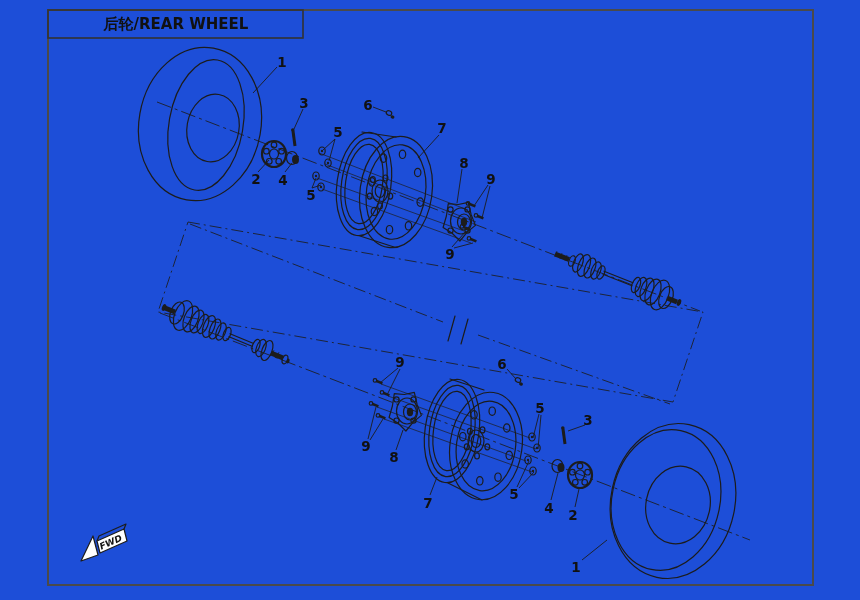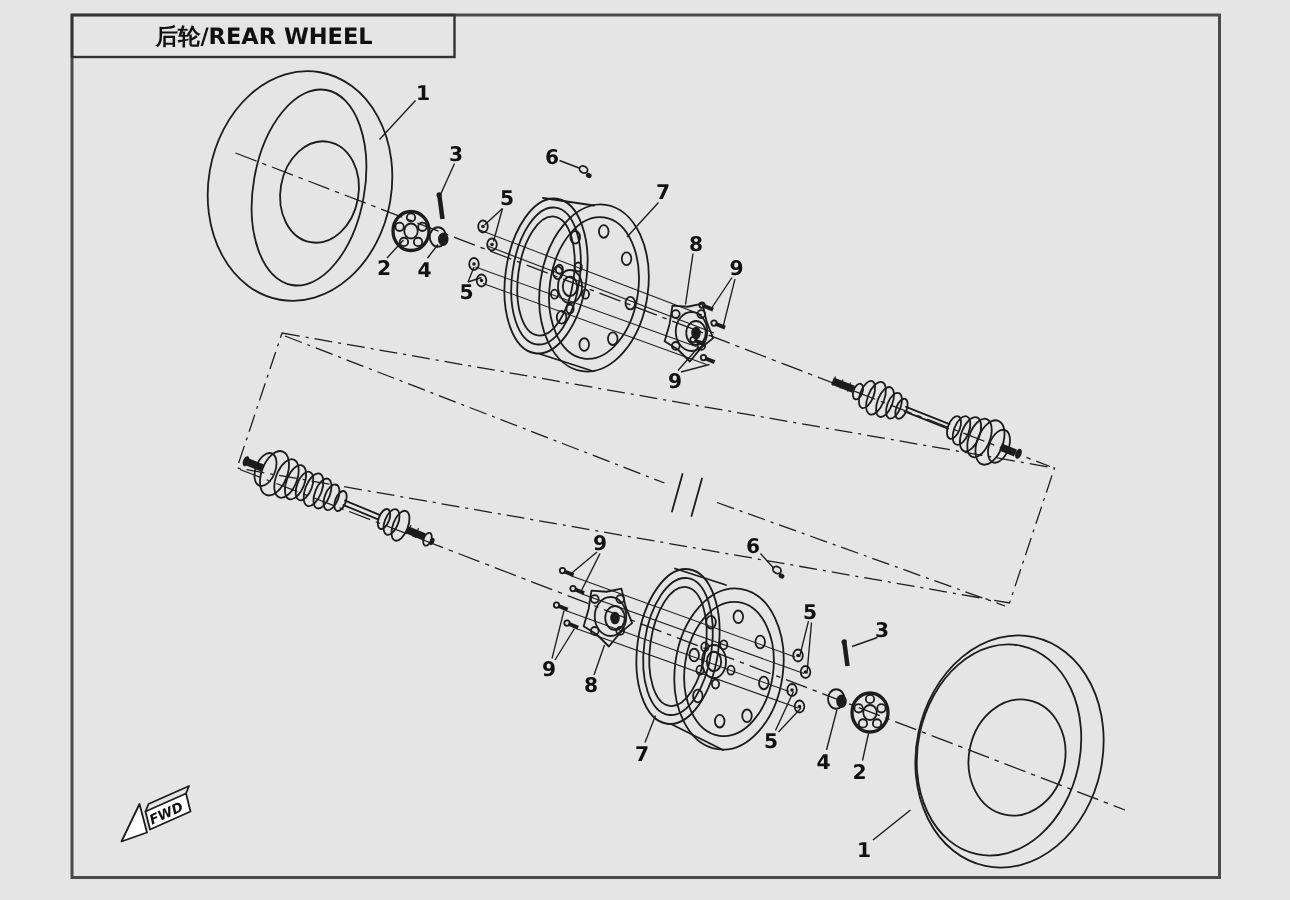--- a/index.html
+++ b/index.html
@@ -1,16 +1,16 @@
 <!DOCTYPE html>
 <html><head>
 <meta charset="utf-8">
 <style>
   html,body{margin:0;padding:0;background:#fff;}
-  .stage{position:relative;width:860px;height:600px;background:#e5e5e5;overflow:hidden;}
+  .stage{position:relative;width:860px;height:600px;background:#1d4ed8;overflow:hidden;}
   svg{display:block;}
   .s{stroke:#1c1c1c;fill:none;stroke-width:1.2;stroke-linecap:round;stroke-linejoin:round;}
   .s2{stroke:#1c1c1c;fill:none;stroke-width:2.2;stroke-linecap:round;stroke-linejoin:round;}
   .w5{stroke:#1c1c1c;fill:none;stroke-width:5;stroke-linecap:butt;}
   .sf{fill:#1c1c1c;stroke:none;}
   .wfill{fill:#fff;}
   .thin{stroke:#1c1c1c;fill:none;stroke-width:.7;}
   .leader{stroke:#1c1c1c;fill:none;stroke-width:.9;}
   .cline{stroke:#1c1c1c;fill:none;stroke-width:.85;stroke-dasharray:15 4 3 4;}
   .boxline{stroke:#1c1c1c;fill:none;stroke-width:.85;stroke-dasharray:12 4 2 4;}

